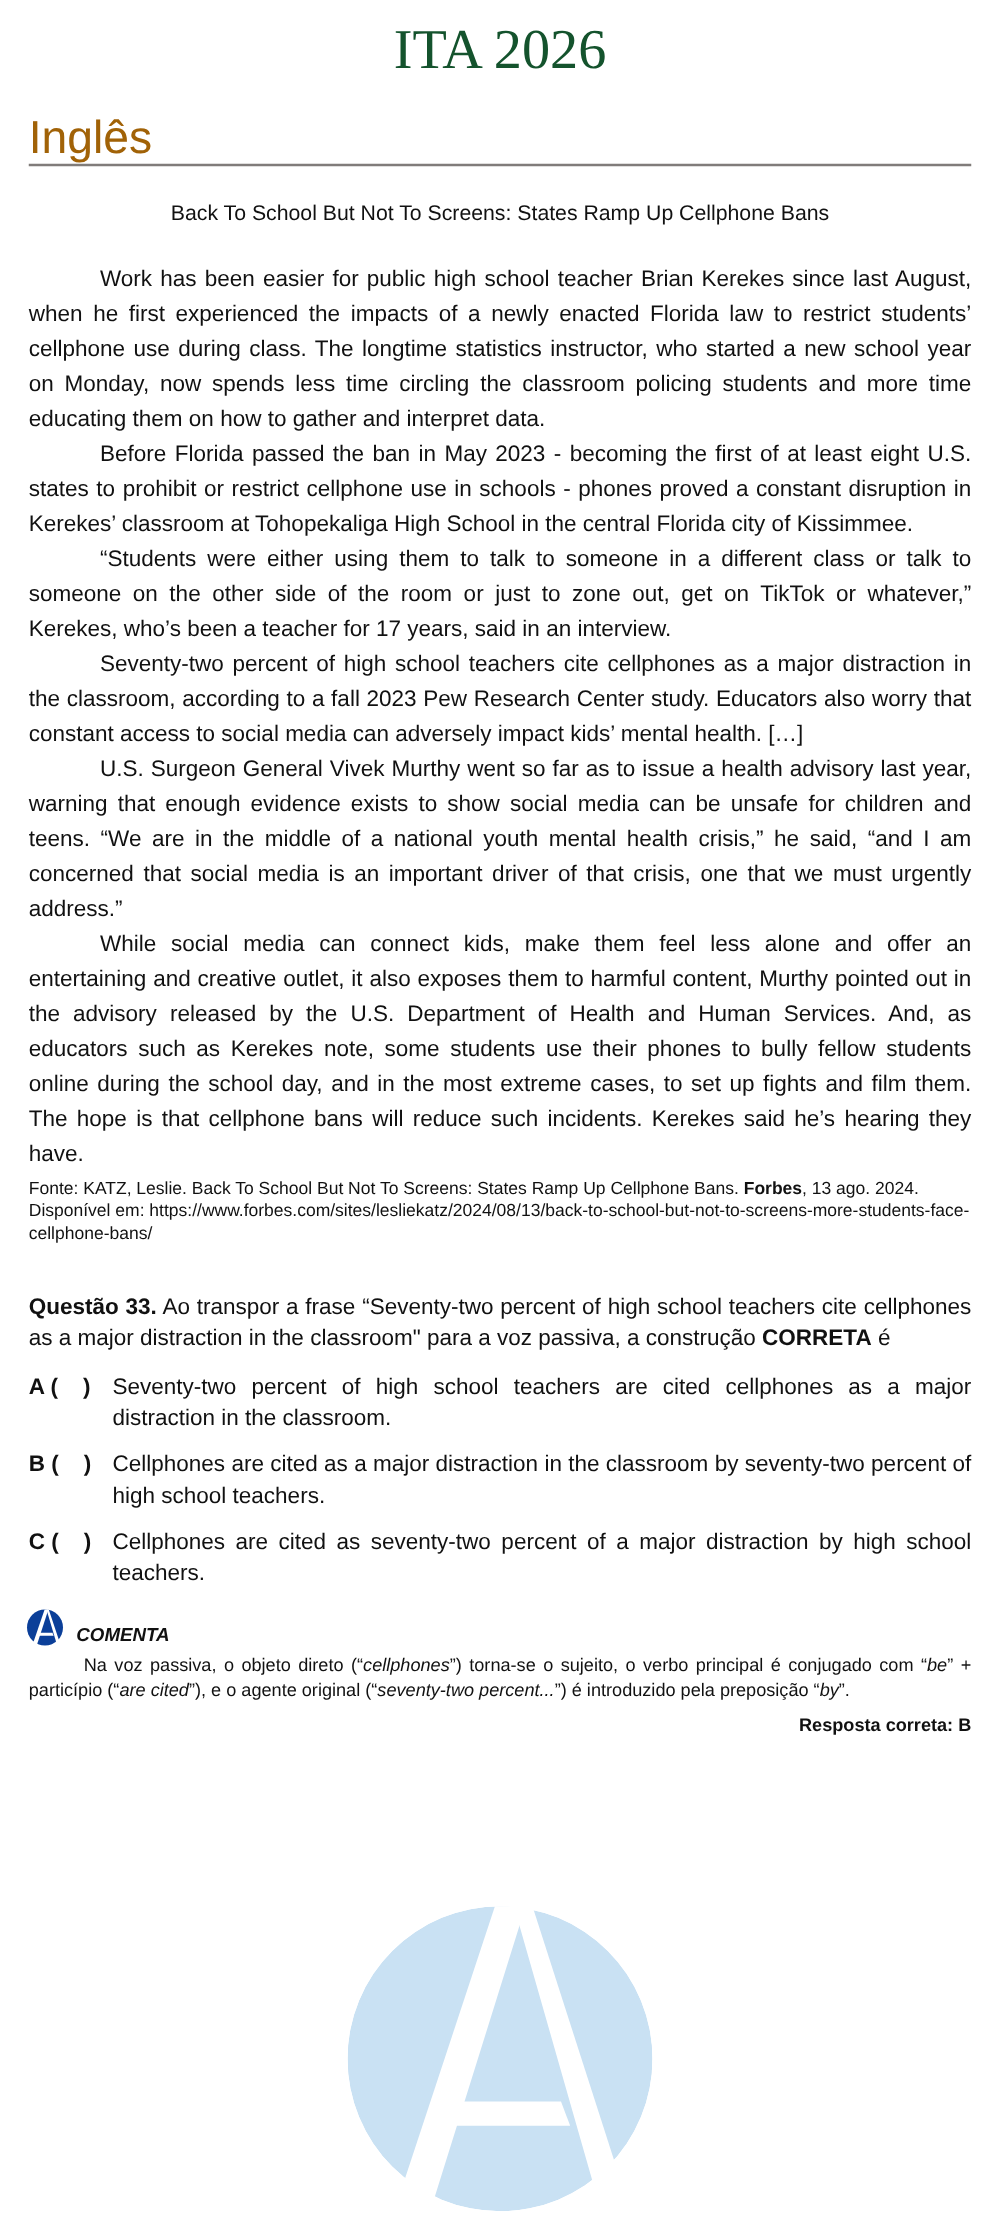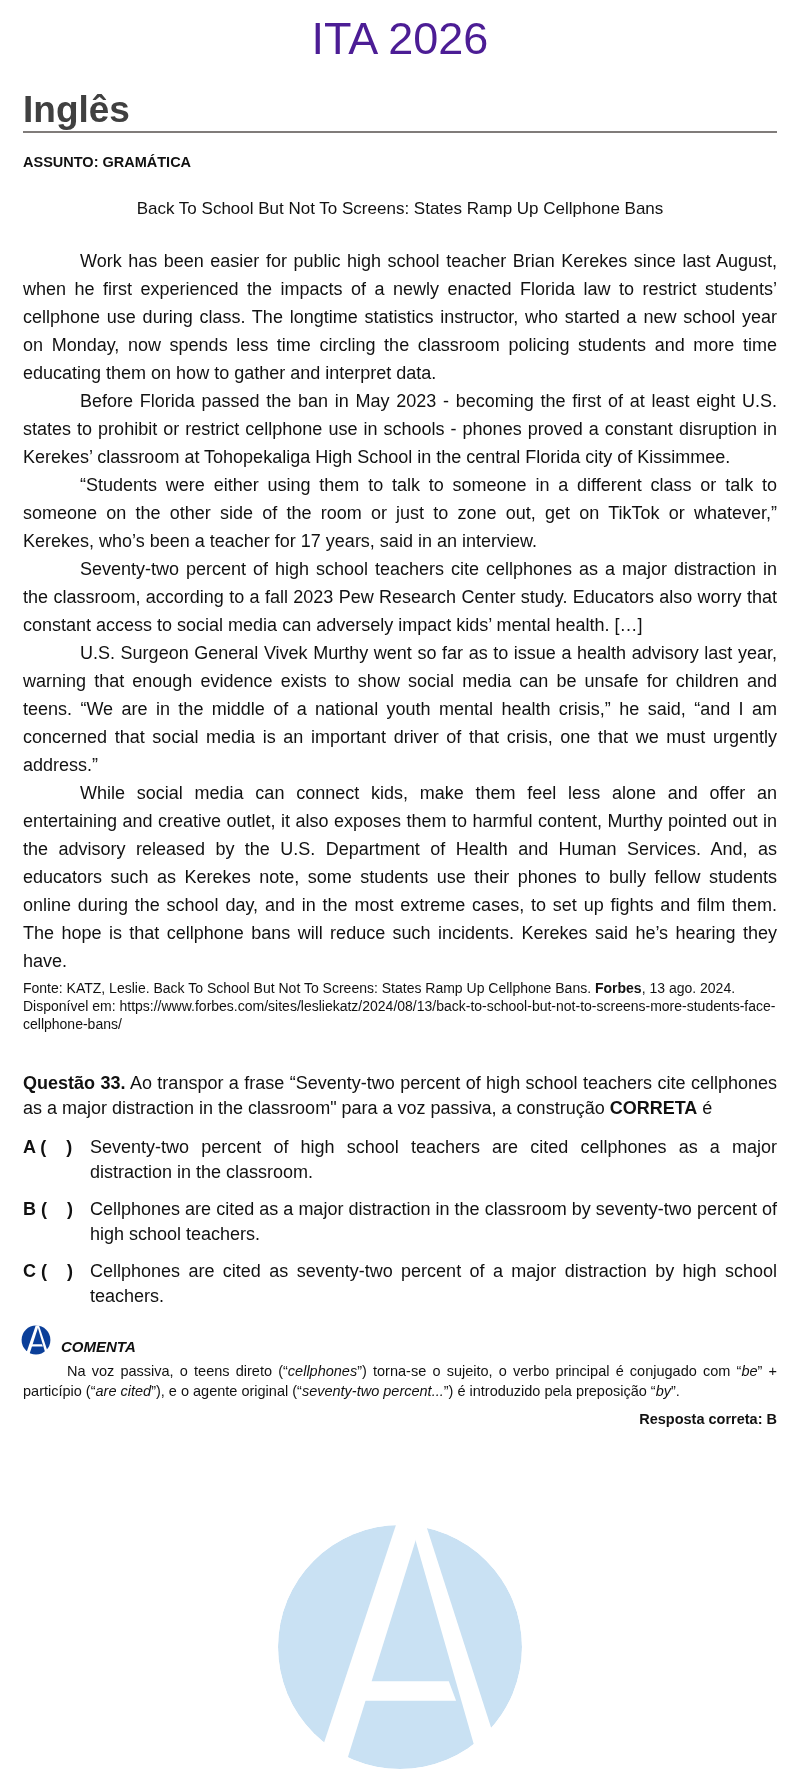--- a/index.html
+++ b/index.html
@@ -6,25 +6,25 @@
   body {
     width: 800px; height: 1780px; position: relative; overflow: hidden;
     font-family: "Liberation Sans", sans-serif; color: #111111;
   }
   .watermark {
     position: absolute; left: 278px; top: 1525px; width: 244px; height: 244px;
     z-index: 0;
   }
   .page { position: relative; z-index: 1; padding: 0 23px; }
   .exam-title {
-    text-align: center; color: #4c1d95; font-size: 45px; line-height: 50px;
-    margin: 0; padding-top: 14px; font-weight: normal;
+    text-align: center; color: #14532d; font-size: 45px; line-height: 50px;
+    margin: 0; padding-top: 14px; font-weight: normal; font-family: Liberation Serif, serif;
   }
   .subject {
-    margin-top: 26px; font-size: 37px; font-weight: bold; color: #404040;
+    margin-top: 26px; font-size: 37px; font-weight: normal; color: #a16207;
     line-height: 40px; height: 40px;
   }
   .rule { height: 2px; background: #807c7a; margin-top: 1px; }
   .topic { font-size: 14.5px; font-weight: bold; margin-top: 20px; line-height: 18px; }
   .article-title {
     text-align: center; font-size: 17px; font-weight: normal; margin-top: 27px; line-height: 22px;
   }
   .article { margin-top: 27px; }
   .article p {
     margin: 0; font-size: 18px; line-height: 28px; text-align: justify; text-indent: 57px;
@@ -60,21 +60,20 @@
     <polygon points="49,-2 59,-2 24,110 12,110"></polygon>
     <polygon points="54,-2 60,-2 96,110 86,110"></polygon>
     <polygon points="30,64 70,64 73,72 27,72"></polygon>
   </g>
 </svg>
 
 <div class="page">
   <h1 class="exam-title">ITA 2026</h1>
   <div class="subject">Inglês</div>
   <div class="rule"></div>
-  <div class="topic">ASSUNTO: GRAMÁTICA</div>
 
   <div class="article-title">Back To School But Not To Screens: States Ramp Up Cellphone Bans</div>
 
   <div class="article">
     <p>Work has been easier for public high school teacher Brian Kerekes since last August, when he first experienced the impacts of a newly enacted Florida law to restrict students’ cellphone use during class. The longtime statistics instructor, who started a new school year on Monday, now spends less time circling the classroom policing students and more time educating them on how to gather and interpret data.</p>
     <p>Before Florida passed the ban in May 2023 - becoming the first of at least eight U.S. states to prohibit or restrict cellphone use in schools - phones proved a constant disruption in Kerekes’ classroom at Tohopekaliga High School in the central Florida city of Kissimmee.</p>
     <p>“Students were either using them to talk to someone in a different class or talk to someone on the other side of the room or just to zone out, get on TikTok or whatever,” Kerekes, who’s been a teacher for 17 years, said in an interview.</p>
     <p>Seventy-two percent of high school teachers cite cellphones as a major distraction in the classroom, according to a fall 2023 Pew Research Center study. Educators also worry that constant access to social media can adversely impact kids’ mental health. […]</p>
     <p>U.S. Surgeon General Vivek Murthy went so far as to issue a health advisory last year, warning that enough evidence exists to show social media can be unsafe for children and teens. “We are in the middle of a national youth mental health crisis,” he said, “and I am concerned that social media is an important driver of that crisis, one that we must urgently address.”</p>
     <p>While social media can connect kids, make them feel less alone and offer an entertaining and creative outlet, it also exposes them to harmful content, Murthy pointed out in the advisory released by the U.S. Department of Health and Human Services. And, as educators such as Kerekes note, some students use their phones to bully fellow students online during the school day, and in the most extreme cases, to set up fights and film them. The hope is that cellphone bans will reduce such incidents. Kerekes said he’s hearing they have.</p>
@@ -106,16 +105,16 @@
   <div class="comment-head">
     <svg viewBox="0 0 100 100">
       <circle cx="50" cy="50" r="48" fill="#0b3f99"></circle>
       <polygon points="49,2 59,2 24,110 12,110" fill="#ffffff"></polygon>
       <polygon points="54,2 60,2 96,110 86,110" fill="#ffffff"></polygon>
       <polygon points="30,64 70,64 73,72 27,72" fill="#ffffff"></polygon>
     </svg>
     <span class="comment-label">COMENTA</span>
   </div>
 
-  <div class="comment-body"><span>Na voz passiva, o teens direto (“</span><i>cellphones</i><span>”) torna-se o sujeito, o verbo principal é conjugado com “</span><i>be</i><span>” + particípio (“</span><i>are cited</i><span>”), e o agente original (“</span><i>seventy-two percent...</i><span>”) é introduzido pela preposição “</span><i>by</i><span>”.</span></div>
+  <div class="comment-body"><span>Na voz passiva, o objeto direto (“</span><i>cellphones</i><span>”) torna-se o sujeito, o verbo principal é conjugado com “</span><i>be</i><span>” + particípio (“</span><i>are cited</i><span>”), e o agente original (“</span><i>seventy-two percent...</i><span>”) é introduzido pela preposição “</span><i>by</i><span>”.</span></div>
 
   <div class="answer">Resposta correta: B</div>
 </div>
 
 </body></html>

